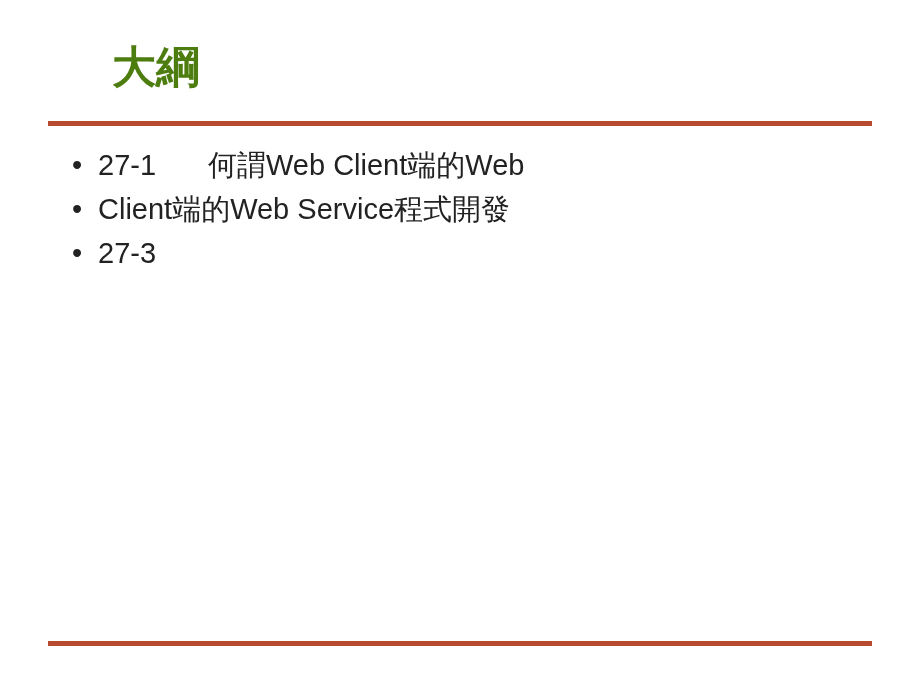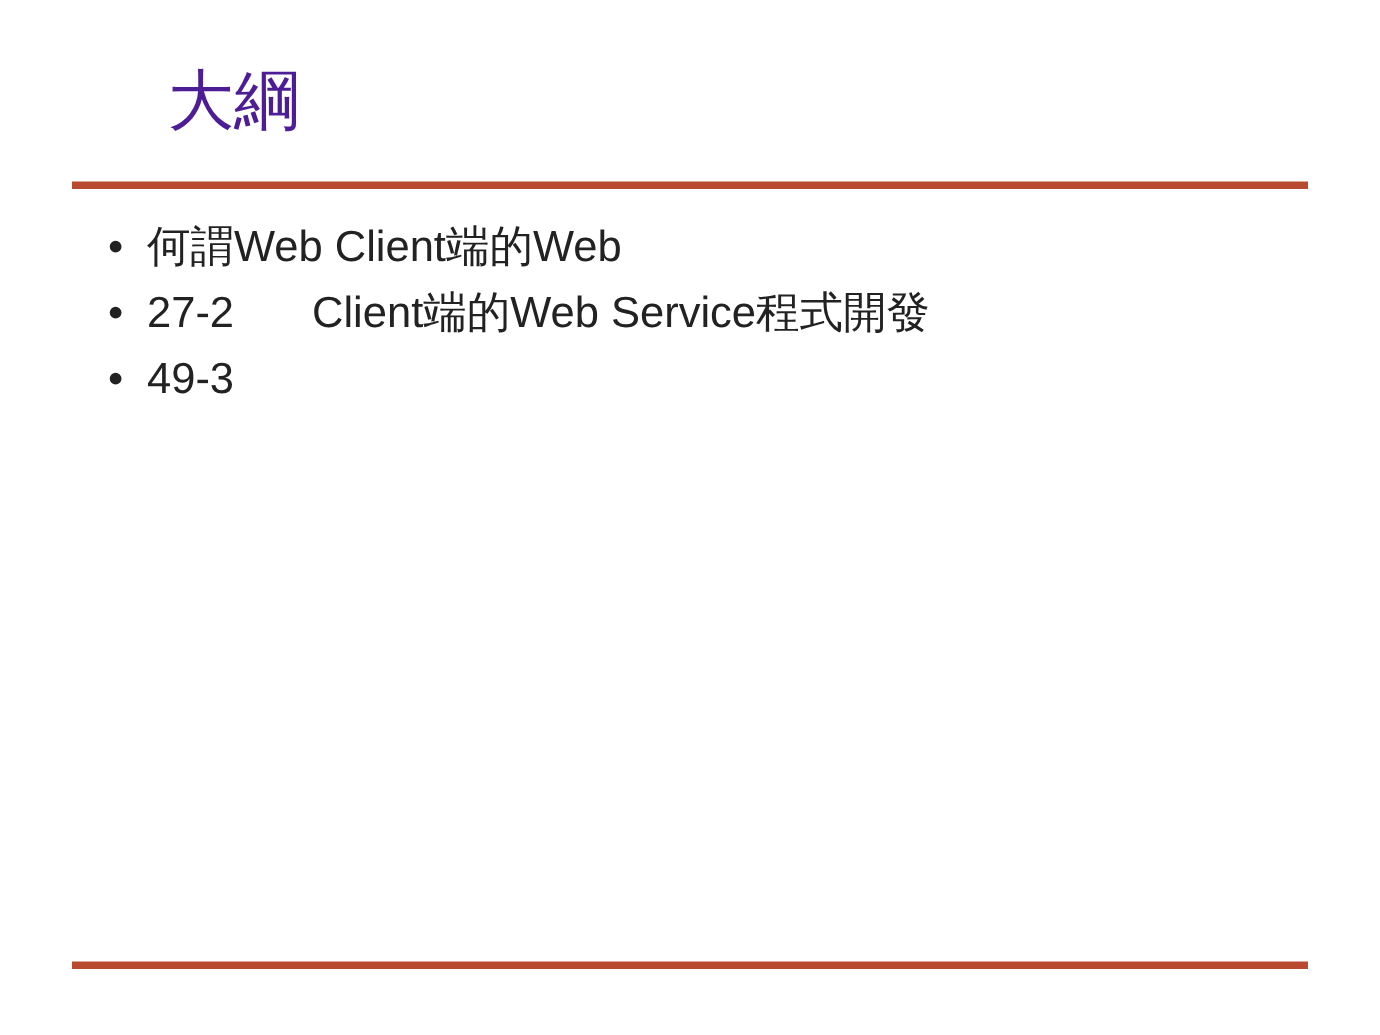--- a/index.html
+++ b/index.html
@@ -16,25 +16,25 @@
       overflow: hidden;
     }
     .slide {
       width: 100%;
       height: 100%;
       padding: 30px 48px 30px 48px;
       position: relative;
     }
     .title {
       font-size: 44px;
-      color: #4c1d95;
+      color: #4d7c0f;
       margin-left: 64px;
       margin-top: 8px;
       margin-bottom: 24px;
-      font-weight: normal;
+      font-weight: bold;
     }
     .divider-top {
       border: none;
       border-top: 5px solid #b84a2f;
       margin: 0 0 18px 0;
     }
     .divider-bottom {
       position: absolute;
       left: 48px;
       right: 48px;
@@ -69,26 +69,26 @@
   </style>
 </head>
 <body>
 
 <div class="slide">
   <h1 class="title">大綱</h1>
   <hr class="divider-top">
   <ul class="outline-list">
     <li class="outline-item">
       <span class="bullet">•</span>
+      <span class="item-number">27-1</span>
       <span class="item-text">何謂Web Client端的Web</span>
     </li>
     <li class="outline-item">
       <span class="bullet">•</span>
-      <span class="item-number">27-2</span>
       <span class="item-text">Client端的Web Service程式開發</span>
     </li>
     <li class="outline-item">
       <span class="bullet">•</span>
-      <span class="item-number">49-3</span>
+      <span class="item-number">27-3</span>
     </li>
   </ul>
   <hr class="divider-bottom">
 </div>
 
 </body></html>

